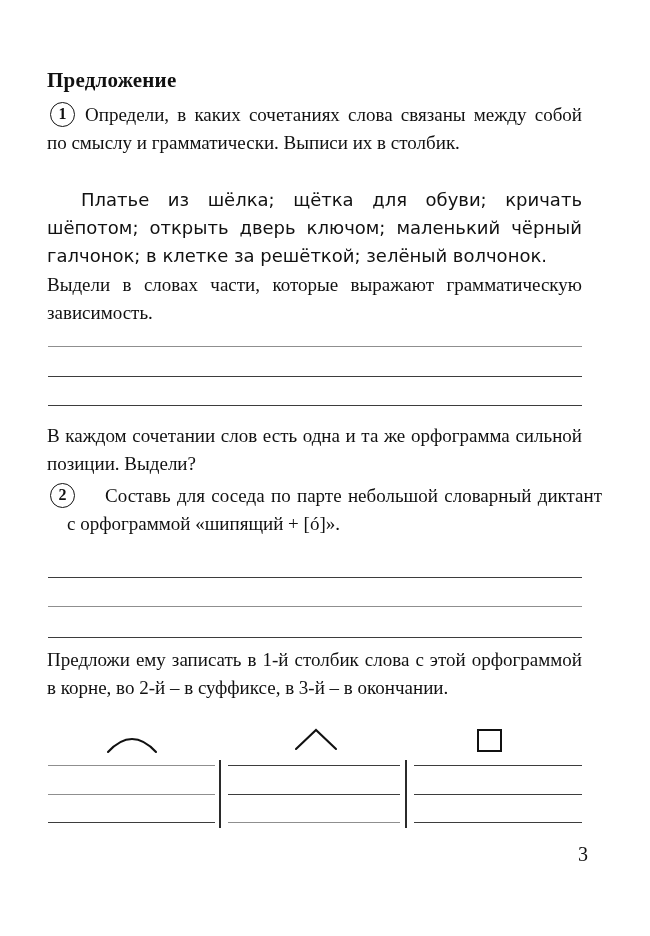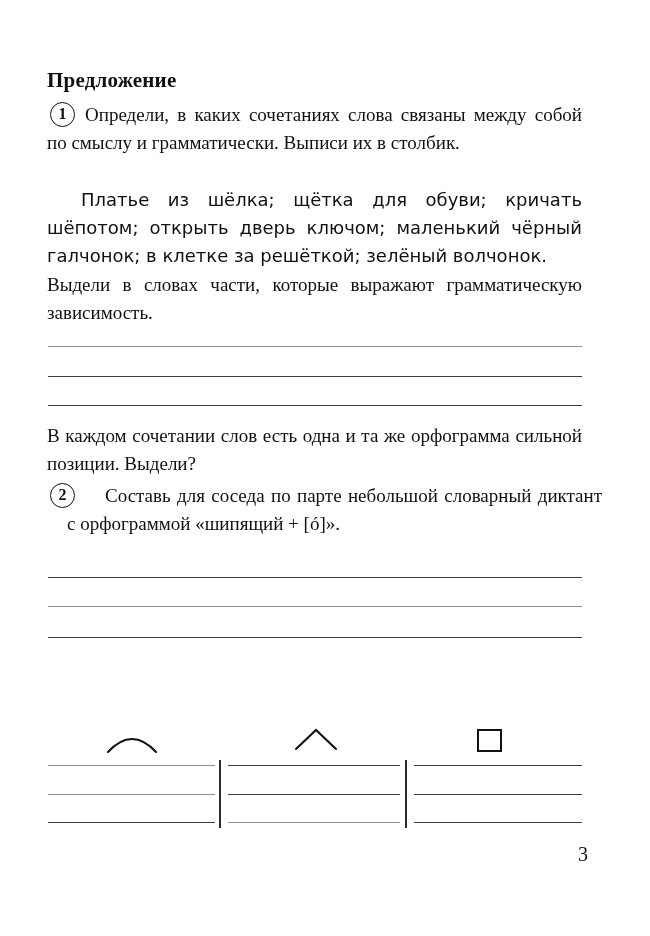--- a/index.html
+++ b/index.html
@@ -131,20 +131,21 @@
   <div class="txt-block serif just-left-last" style="left:47px; top:422px; width:535px;">В каждом сочетании слов есть одна и та же орфограмма сильной позиции. Выдели?</div>
 
   <div class="task-num" style="left:50px; top:483px;">2</div>
 
   <div class="txt-block serif just-left-last" style="left:47px; top:482px; width:535px; text-indent:38px;margin-left:20px;">Составь для соседа по парте небольшой словарный диктант с орфограммой «шипящий + [ó]».</div>
 
   <div class="rule dark" style="left:48px; top:577px; width:534px;"></div>
   <div class="rule light" style="left:48px; top:606px; width:534px;"></div>
   <div class="rule dark" style="left:48px; top:637px; width:534px;"></div>
 
+  <div class="txt-block serif just-left-last" style="left:47px; top:646px; width:535px;">Предложи ему записать в 1-й столбик слова с этой орфограммой в корне, во 2-й – в суффиксе, в 3-й – в окончании.</div>
 
   <div class="sym" style="left:106px; top:729px;">
     <svg width="52" height="24" viewBox="0 0 52 24" fill="none">
       <path d="M2 23 Q26 -3 50 23" stroke="#111111" stroke-width="2.1" fill="none" stroke-linecap="round"></path>
     </svg>
   </div>
 
   <div class="sym" style="left:294px; top:728px;">
     <svg width="44" height="22" viewBox="0 0 44 22" fill="none">
       <path d="M2 21 L22 2 L42 21" stroke="#111111" stroke-width="2.1" fill="none" stroke-linecap="round" stroke-linejoin="miter"></path>

